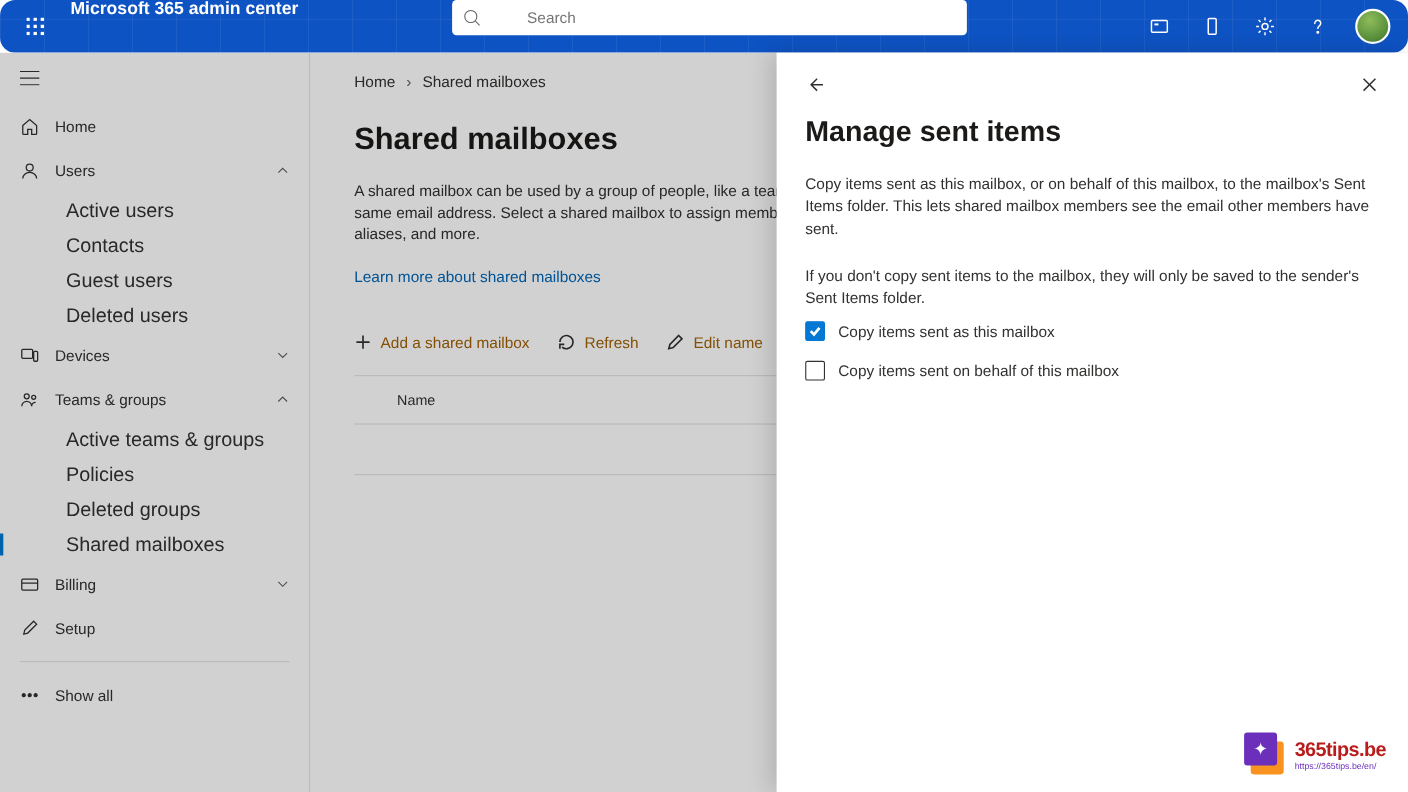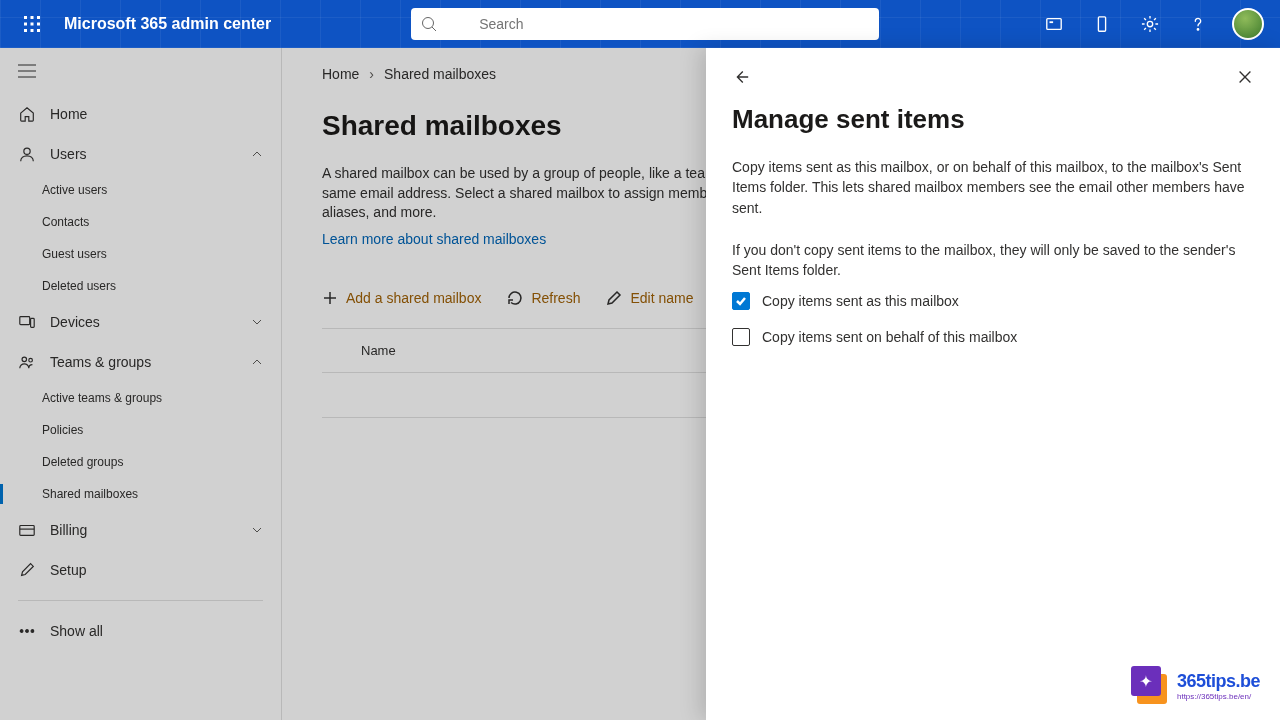--- a/index.html
+++ b/index.html
@@ -2,25 +2,26 @@
 <html><head>
 <meta charset="utf-8">
 <style>
 * { margin: 0; padding: 0; box-sizing: border-box; font-family: "Segoe UI", -apple-system, sans-serif; }
 body { width: 1280px; height: 720px; overflow: hidden; background: #fff; position: relative; }
 
 
 .topbar {
   height: 48px;
   background: linear-gradient(90deg, #0a4bb5 0%, #1560d0 20%, #0f56c7 40%, #1a64d4 60%, #0d4fbd 80%, #145cc8 100%);
-  display: flex; align-items: center; color: #fff; padding: 0 8px;
+  display: flex; color: #fff; padding: 0 8px;
   background-image:
     repeating-linear-gradient(0deg, rgba(255,255,255,0.06) 0 1px, transparent 1px 30px),
     repeating-linear-gradient(90deg, rgba(255,255,255,0.06) 0 1px, transparent 1px 40px),
     linear-gradient(#0e53c3, #0e53c3);
+  border-radius: 14px;
 }
 .waffle { width: 48px; height: 48px; display:flex; align-items:center; justify-content:center; cursor:pointer; }
 .waffle svg { width:16px; height:16px; fill:#fff; }
 .app-title { font-size:16px; font-weight:600; margin-left:8px; }
 .search-wrap { margin-left: 140px; }
 .search {
   width: 468px; height: 32px; background:#fff; border-radius:4px;
   display:flex; align-items:center; padding:0 10px; color:#666;gap:32px;
 }
 .search svg { width:16px; height:16px; margin-right:10px; stroke:#666; fill:none; }
@@ -31,32 +32,32 @@
 .avatar { width:32px; height:32px; border-radius:50%; background: radial-gradient(circle at 40% 30%, #8fbb5a, #3d7a2c); margin:0 8px; border:2px solid #fff; }
 
 
 .body { display:flex; height:672px; position:relative; }
 .sidebar { width:282px; border-right:1px solid #e1e1e1; background:#fff; padding-top:10px; }
 .hamburger { padding:6px 18px 12px; cursor:pointer; }
 .hamburger svg { width:18px; height:14px; stroke:#333; }
 .nav-item { display:flex; align-items:center; height:40px; padding:0 18px; font-size:14px; color:#323130; cursor:pointer; position:relative; }
 .nav-item svg.nav-ico { width:18px; height:18px; margin-right:14px; stroke:#323130; fill:none; stroke-width:1.3; }
 .nav-item .chev { margin-left:auto; width:12px; height:12px; stroke:#605e5c; fill:none; }
-.nav-sub { padding-left:42px; height:32px; display:flex; align-items:center; font-size:12px; color:#323130; cursor:pointer; position:relative; }
+.nav-sub { padding-left:60px; height:32px; display:flex; align-items:center; font-size:18px; color:#323130; cursor:pointer; position:relative; }
 .nav-sub.active { color:#323130; font-weight:400; }
 .nav-sub.active::before { content:""; position:absolute; left:0; top:6px; bottom:6px; width:3px; background:#0078d4; }
 .nav-divider { height:1px; background:#e1e1e1; margin:10px 18px; }
 
 
 .main { flex:1; padding:18px 40px; background:#fff; position:relative; }
 .breadcrumb { font-size:14px; color:#323130; display:flex; align-items:center; gap:10px; }
 .breadcrumb .sep { color:#605e5c; }
 .page-title { font-size:28px; font-weight:700; margin-top:28px; color:#1b1a19; }
 .page-desc { font-size:14px; color:#323130; margin-top:22px; line-height:1.4; max-width:640px; }
-.learn-link { color:#0066b8; font-size:14px; margin-top:8px; display:inline-block; cursor:pointer; }
+.learn-link { color:#0066b8; font-size:14px; margin-top:20px; display:inline-block; cursor:pointer; }
 .toolbar { display:flex; align-items:center; gap:26px; margin-top:42px; padding-bottom:14px; }
 .tb-btn { display:flex; align-items:flex-end; gap:8px; font-size:14px; cursor:pointer; color:#a16207; }
 .tb-btn svg { width:16px; height:16px; stroke:#323130; fill:none; stroke-width:1.5; }
 .table { margin-top:8px; border-top:1px solid #e1e1e1; }
 .th-row { display:flex; padding:14px 10px; border-bottom:1px solid #e1e1e1; font-size:13px; color:#323130; font-weight:400; }
 .th-name { margin-left:29px; }
 .data-row { display:flex; align-items:center; padding:12px 10px; border-bottom:1px solid #e1e1e1; }
 .row-menu { margin-left:auto; margin-right:20px; cursor:pointer; }
 .row-menu svg { width:4px; height:16px; fill:#605e5c; }
 
@@ -77,21 +78,21 @@
 .checkbox { width:18px; height:18px; border:1px solid #323130; border-radius:2px; display:flex; align-items:center; justify-content:center; cursor:pointer; flex-shrink:0; }
 .checkbox.checked { background:#0078d4; border-color:#0078d4; }
 .checkbox.checked svg { width:12px; height:12px; stroke:#fff; fill:none; stroke-width:2.5; }
 
 
 .watermark { position:absolute; right:20px; bottom:14px; z-index:20; display:flex; align-items:center; gap:6px; }
 .wm-badge { width:40px; height:40px; position:relative; }
 .wm-badge .back { position:absolute; width:30px; height:30px; background:#f7931e; top:8px; left:6px; border-radius:3px; }
 .wm-badge .front { position:absolute; width:30px; height:30px; background:#6b2fbb; top:0; left:0; border-radius:3px; display:flex; align-items:center; justify-content:center; color:#fff; font-size:16px; }
 .wm-text { display:flex; flex-direction:column; }
-.wm-text .t1 { font-size:18px; font-weight:700; color:#1d4ed8; letter-spacing:-0.5px; }
+.wm-text .t1 { font-size:18px; font-weight:700; color:#b91c1c; letter-spacing:-0.5px; }
 .wm-text .t2 { font-size:8px; color:#6b2fbb; }
 </style>
 </head>
 <body>
 
 <div class="topbar">
   <div class="waffle">
     <svg viewBox="0 0 16 16">
         <rect x="0" y="0" width="3" height="3"></rect>
         <rect x="6.5" y="0" width="3" height="3"></rect>

